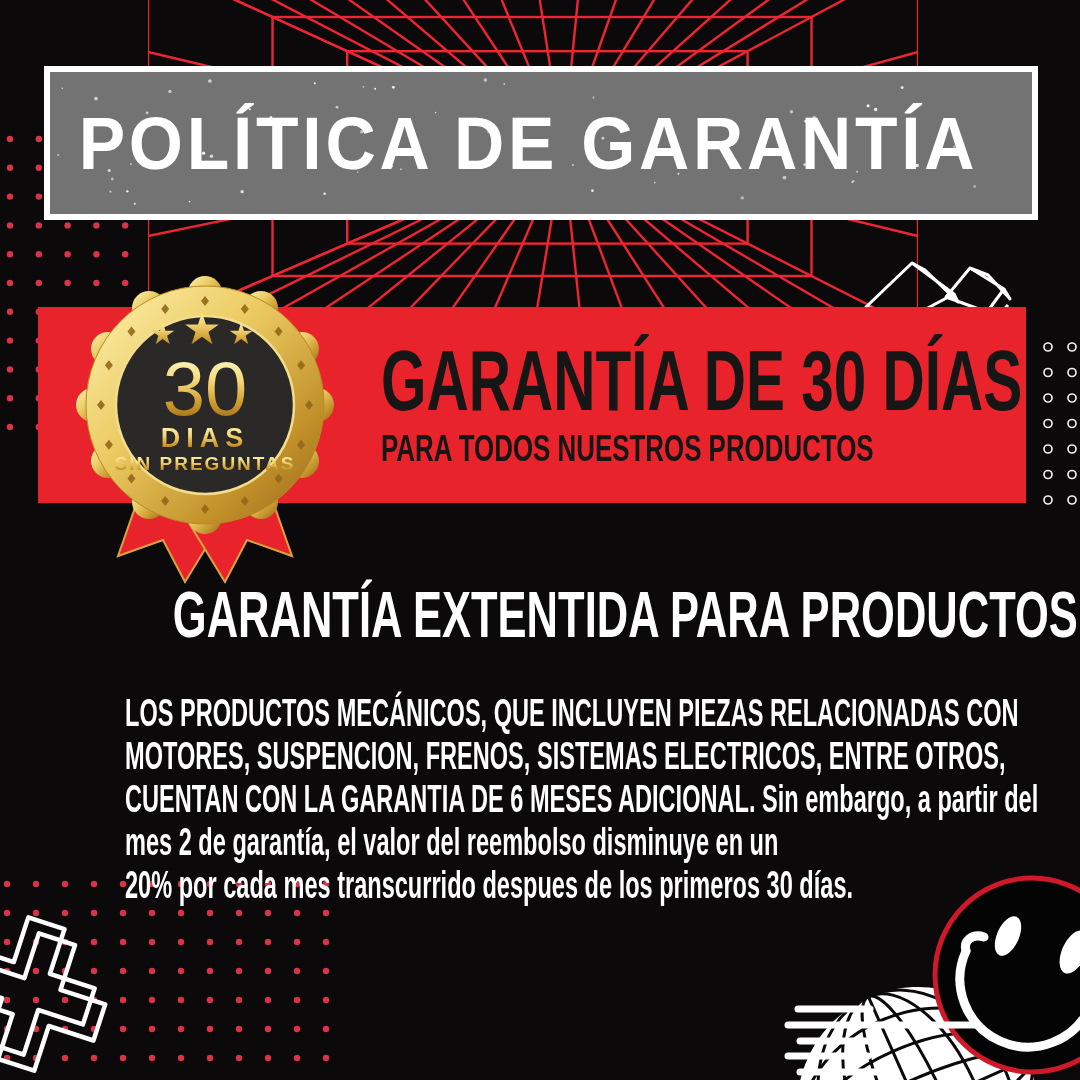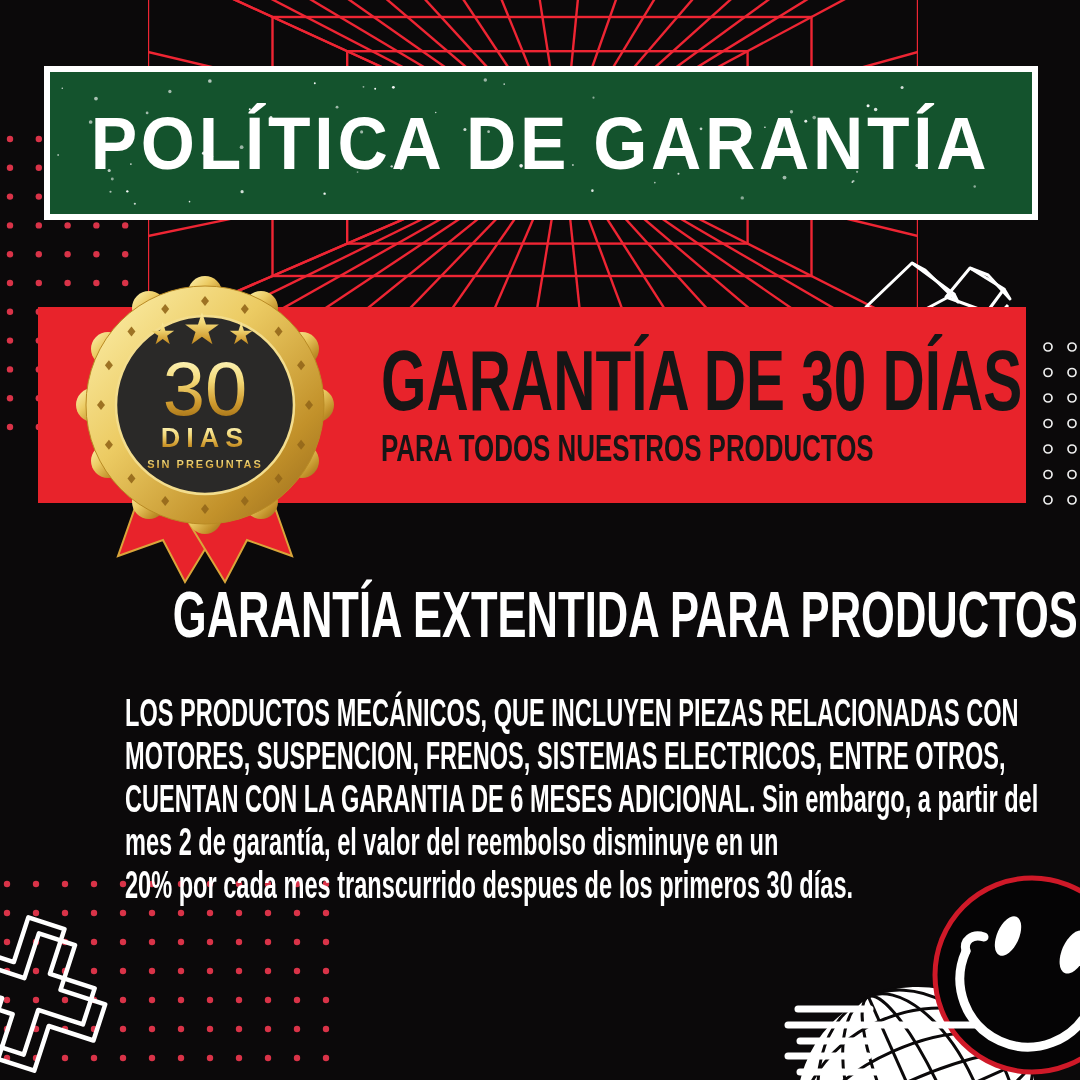--- a/index.html
+++ b/index.html
@@ -5,21 +5,21 @@
   html,body{margin:0;padding:0;background:#000;}
   .canvas{
     position:relative;width:1080px;height:1080px;overflow:hidden;
     background:var(--bg,#0b090a);
     font-family:"Liberation Sans",sans-serif;
   }
   svg.layer{position:absolute;left:0;top:0;pointer-events:none;}
   
   .title-box{
     position:absolute;left:44px;top:66px;width:982px;height:142px;
-    border:6px solid #fff;background:#14532d;display:flex;align-items:center;justify-content:center;
+    border:6px solid #fff;background:#737373;display:flex;align-items:center;justify-content:flex-start;
   }
   .title-box svg{position:absolute;left:0;top:0;}
   .page-title{
     position:relative;color:#fff;font-size:74px;font-weight:bold;letter-spacing:4px;
     white-space:nowrap;transform:scaleX(.94);
   }
   
   .banner{
     position:absolute;left:38px;top:307px;width:988px;height:196px;
     background:var(--red,#e8232b);
@@ -37,21 +37,21 @@
   
   .badge-text{position:absolute;left:95px;top:312px;width:220px;text-align:center;z-index:6;}
   .gold-text{
     background:linear-gradient(180deg,#fdf6c0 0%,#f3d876 38%,#cf9a2e 72%,#a06e15 100%);
     -webkit-background-clip:text;background-clip:text;color:transparent;
   }
   .badge-stars{font-size:30px;line-height:34px;letter-spacing:6px;white-space:nowrap;}
   .badge-stars .big{font-size:44px;}
   .badge-number{font-size:76px;line-height:64px;font-weight:normal;margin-top:6px;}
   .badge-unit{font-size:27px;line-height:27px;font-weight:bold;letter-spacing:6px;margin-top:4px;}
-  .badge-tagline{font-size:11px;line-height:20px;font-weight:bold;letter-spacing:2px;margin-top:2px;}
+  .badge-tagline{font-size:19px;line-height:20px;font-weight:bold;letter-spacing:2px;margin-top:2px;}
   
   .section-heading{
     position:absolute;left:0;top:582px;width:1080px;text-align:center;color:#fff;
     font-size:64px;line-height:66px;font-weight:bold;white-space:nowrap;
     transform:scaleX(.68);
   }
   .body-text{
     position:absolute;left:125px;top:692px;color:#fff;font-weight:bold;
     font-size:38px;line-height:43px;
   }

